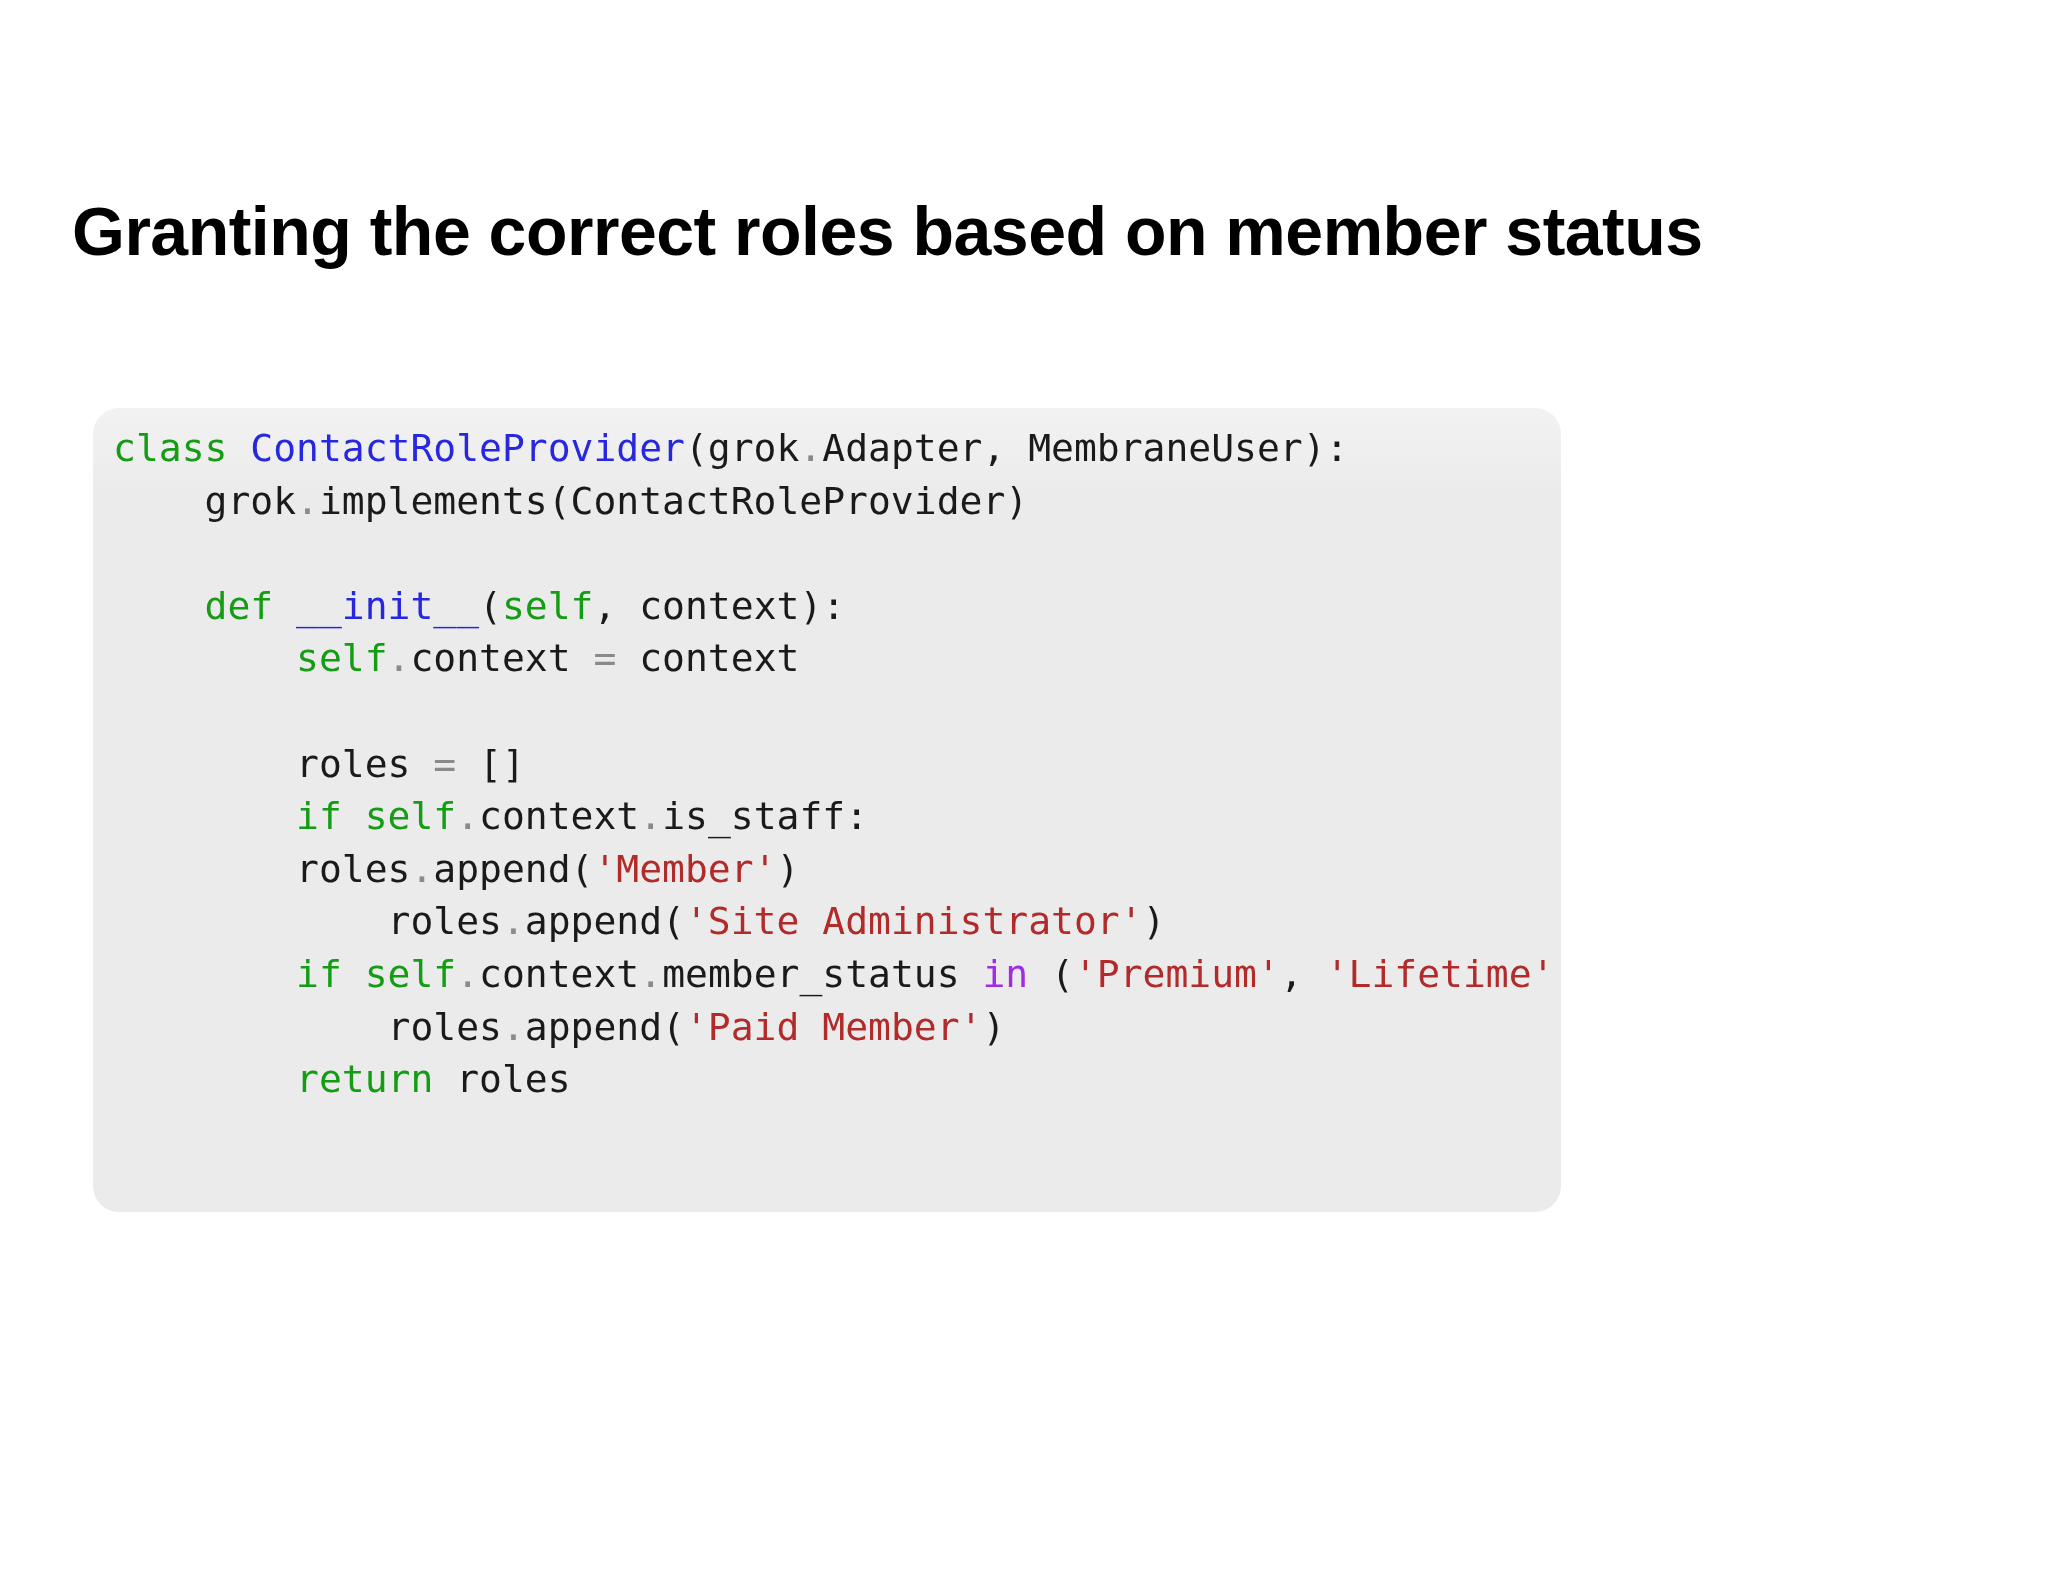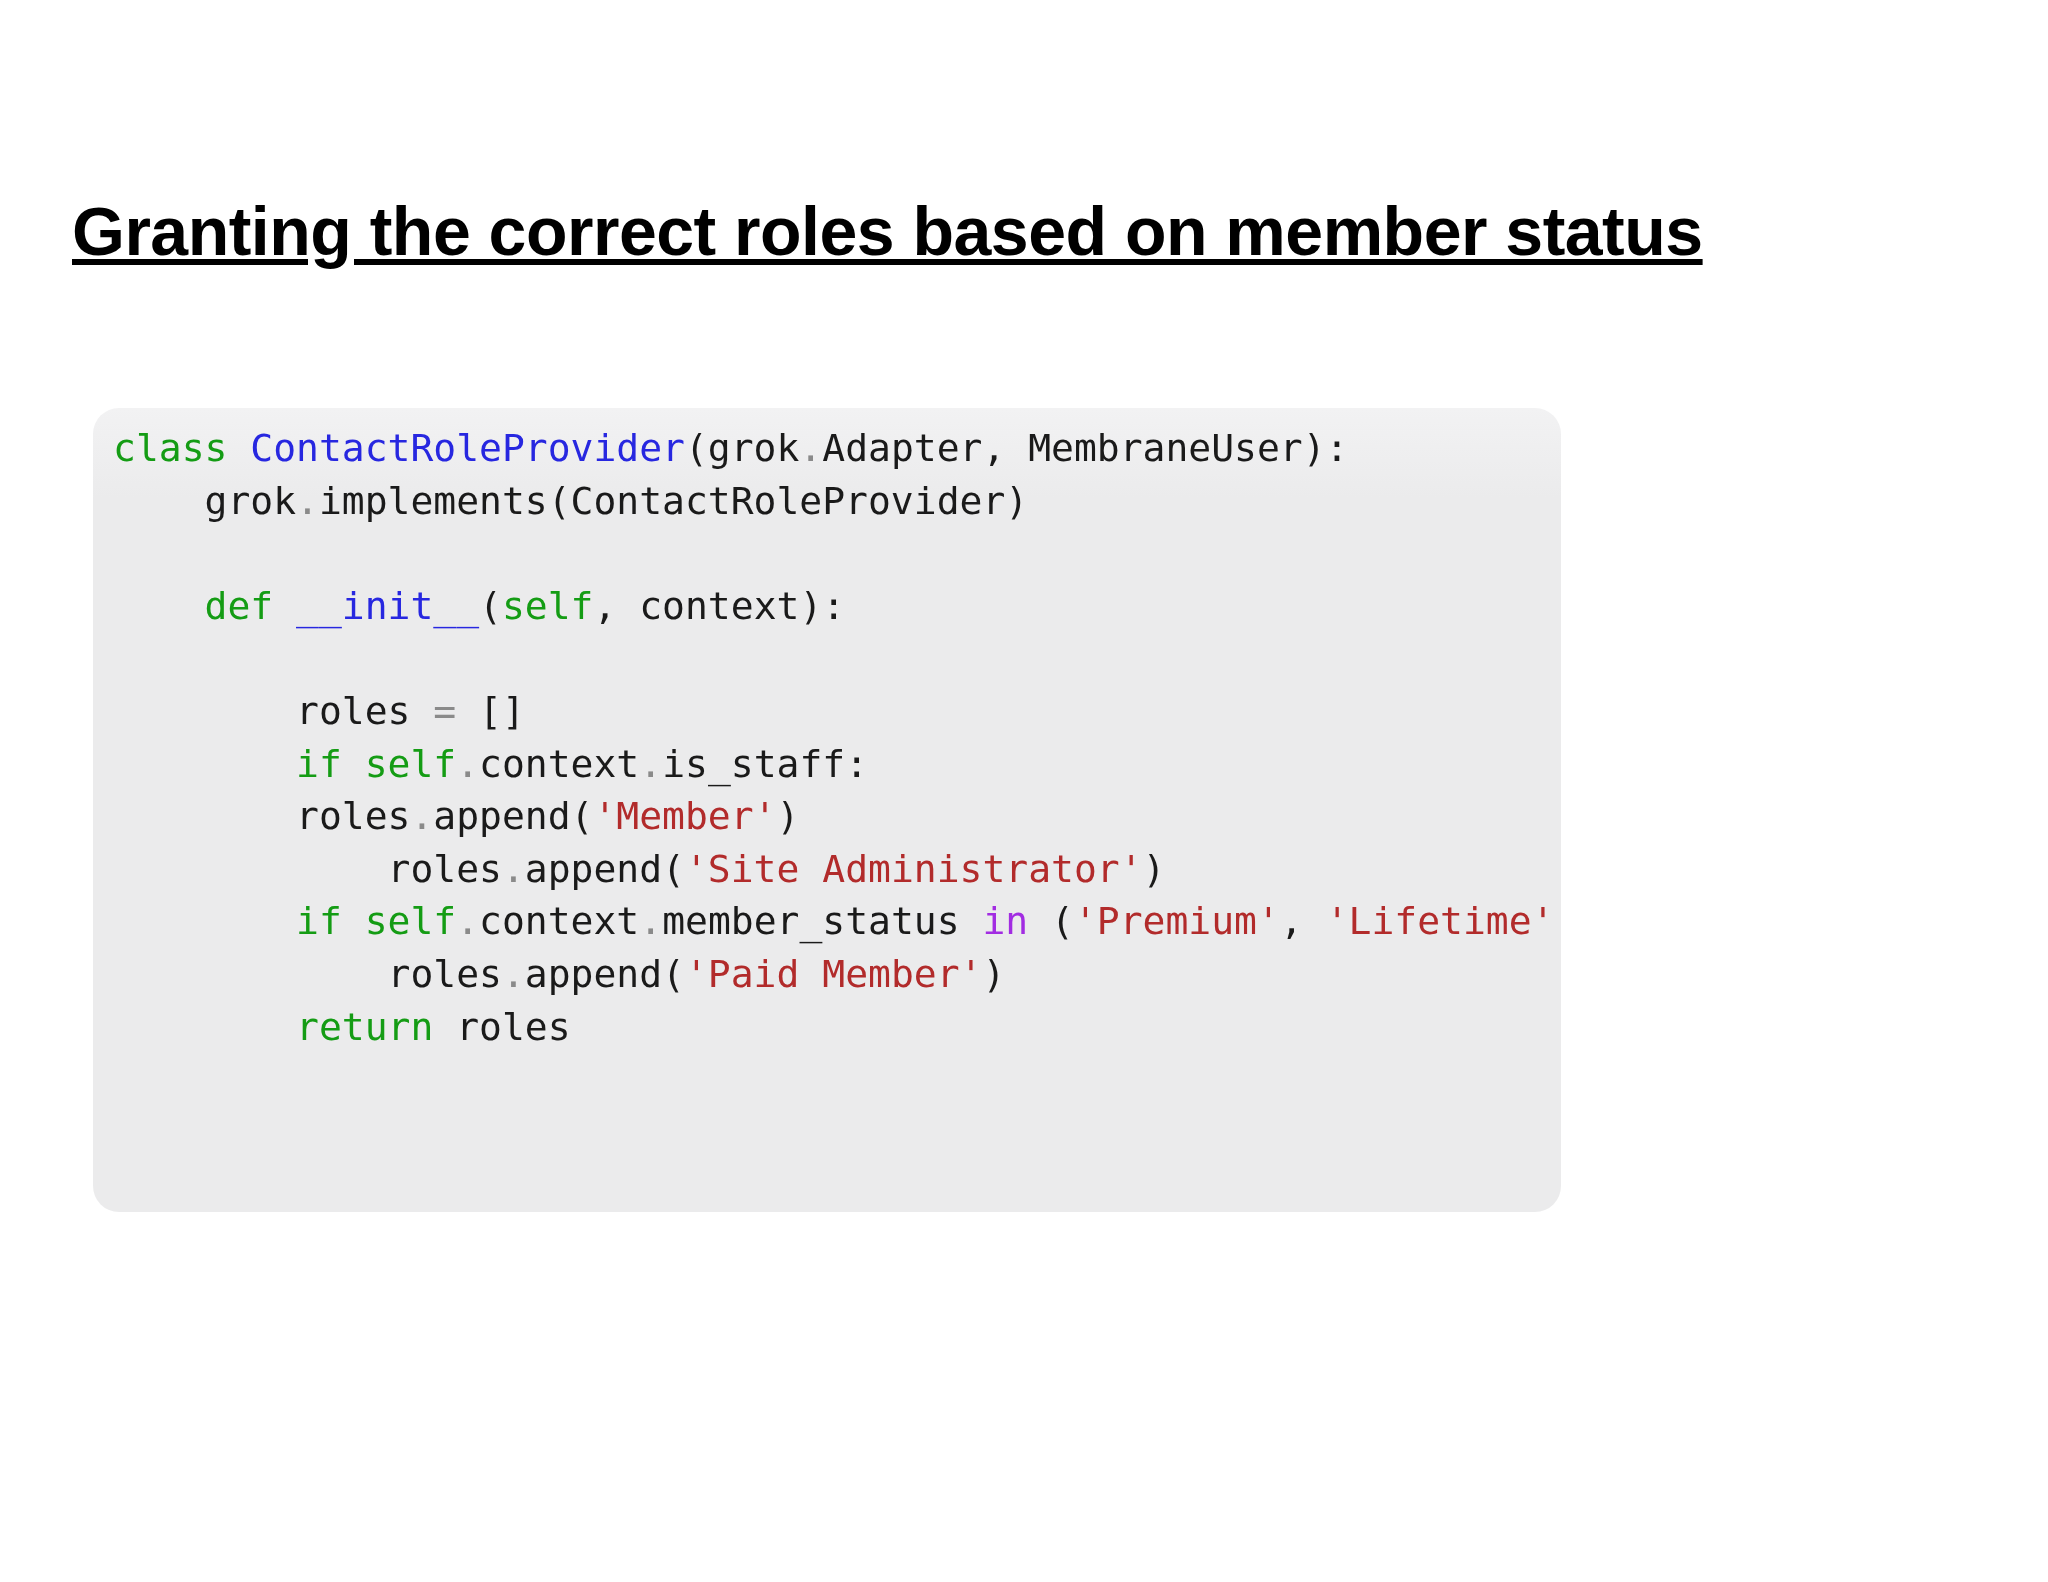--- a/index.html
+++ b/index.html
@@ -19,21 +19,20 @@
     position: absolute;
     left: 72px;
     top: 146px;
     width: 1900px;
     font-size: 68px;
     font-weight: bold;
     letter-spacing: -0.5px;
     color: #000000;
     line-height: 1.15;
     white-space: nowrap;
-    text-decoration: underline;
   }
   #intro {
     position: absolute;
     left: 72px;
     top: 298px;
     width: 1900px;
     font-size: 49px;
     color: #000000;
     line-height: 1.3;
     white-space: nowrap;
@@ -77,20 +76,21 @@
 
   <h1 id="title">Granting the correct roles based on member status</h1>
 
 
   <div id="code-block">
     <div>
         <div class="code-line"><span class="tok-k">class</span><span class="tok-t"> </span><span class="tok-n">ContactRoleProvider</span><span class="tok-t">(grok</span><span class="tok-p">.</span><span class="tok-t">Adapter, MembraneUser):</span></div>
         <div class="code-line"><span class="tok-t">    grok</span><span class="tok-p">.</span><span class="tok-t">implements(ContactRoleProvider)</span></div>
         <div class="code-line">&nbsp;</div>
         <div class="code-line"><span class="tok-t">    </span><span class="tok-k">def</span><span class="tok-t"> </span><span class="tok-n">__init__</span><span class="tok-t">(</span><span class="tok-k">self</span><span class="tok-t">, context):</span></div>
+        <div class="code-line"><span class="tok-t">        </span><span class="tok-k">self</span><span class="tok-p">.</span><span class="tok-t">context </span><span class="tok-p">=</span><span class="tok-t"> context</span></div>
         <div class="code-line">&nbsp;</div>
         <div class="code-line"><span class="tok-t">        roles </span><span class="tok-p">=</span><span class="tok-t"> []</span></div>
         <div class="code-line"><span class="tok-t">        </span><span class="tok-k">if</span><span class="tok-t"> </span><span class="tok-k">self</span><span class="tok-p">.</span><span class="tok-t">context</span><span class="tok-p">.</span><span class="tok-t">is_staff:</span></div>
         <div class="code-line"><span class="tok-t">        roles</span><span class="tok-p">.</span><span class="tok-t">append(</span><span class="tok-s">'Member'</span><span class="tok-t">)</span></div>
         <div class="code-line"><span class="tok-t">            roles</span><span class="tok-p">.</span><span class="tok-t">append(</span><span class="tok-s">'Site Administrator'</span><span class="tok-t">)</span></div>
         <div class="code-line"><span class="tok-t">        </span><span class="tok-k">if</span><span class="tok-t"> </span><span class="tok-k">self</span><span class="tok-p">.</span><span class="tok-t">context</span><span class="tok-p">.</span><span class="tok-t">member_status </span><span class="tok-o">in</span><span class="tok-t"> (</span><span class="tok-s">'Premium'</span><span class="tok-t">, </span><span class="tok-s">'Lifetime'</span><span class="tok-t">):</span></div>
         <div class="code-line"><span class="tok-t">            roles</span><span class="tok-p">.</span><span class="tok-t">append(</span><span class="tok-s">'Paid Member'</span><span class="tok-t">)</span></div>
         <div class="code-line"><span class="tok-t">        </span><span class="tok-k">return</span><span class="tok-t"> roles</span></div>
       </div>
   </div>

